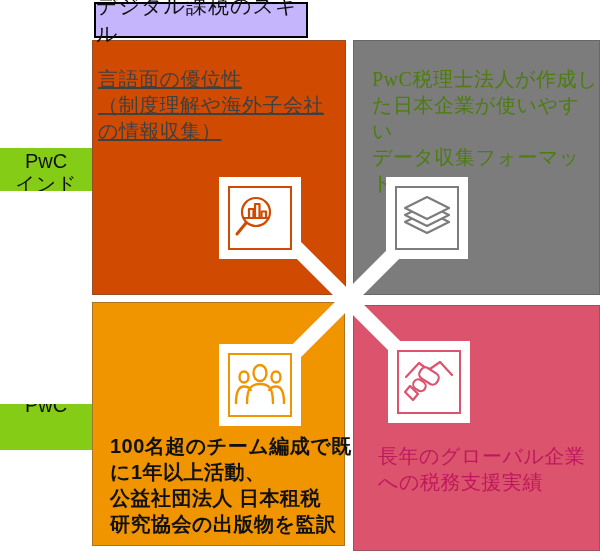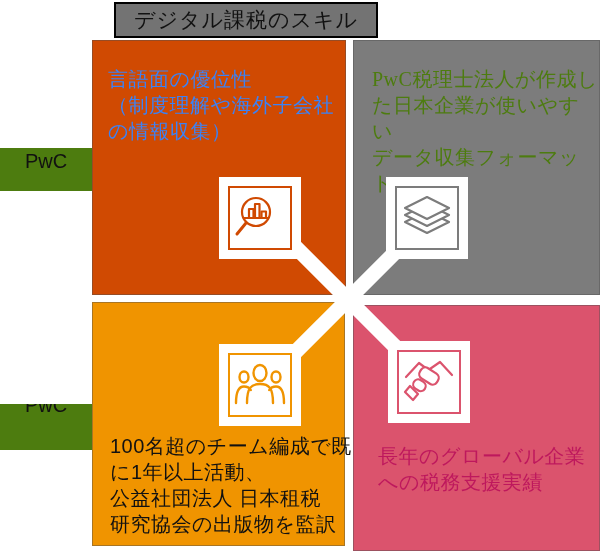--- a/index.html
+++ b/index.html
@@ -8,51 +8,51 @@
     font-family:"Liberation Sans","DejaVu Sans",sans-serif;overflow:hidden;
   }
   
   .quad{position:absolute;box-sizing:border-box;border:1px solid rgba(80,80,80,.45);}
   .q-tl{left:92px;top:40px;width:254px;height:255px;background:#D04A02;}
   .q-tr{left:353px;top:40px;width:247px;height:255px;background:#7C7C7C;}
   .q-bl{left:92px;top:302px;width:253px;height:244px;background:#F09400;}
   .q-br{left:353px;top:305px;width:247px;height:246px;background:#DB536D;}
   
   .qtext{position:absolute;font-size:20px;line-height:26px;white-space:pre-line;letter-spacing:0.5px;}
-  .t-tl{left:108px;top:66px;width:236px;color:#3b82f6;}
+  .t-tl{left:98px;top:66px;width:236px;color:#404040;text-decoration:underline;}
   .t-tr{left:372px;top:66px;width:226px;color:#4d7c0f;font-family:Liberation Serif, serif;}
-  .t-bl{left:110px;top:433px;width:242px;color:#111111;}
+  .t-bl{left:110px;top:433px;width:242px;color:#111111;font-weight:bold;}
   .t-br{left:378px;top:443px;width:214px;color:#be185d;}
   
   .band{position:absolute;left:223px;top:292px;width:250px;height:15px;background:#ffffff;}
   .band-a{transform:rotate(45deg);}
   .band-b{transform:rotate(-45deg);}
   
   .tile{position:absolute;width:82px;height:82px;background:#ffffff;
         display:flex;align-items:center;justify-content:center;}
   .tile-frame{position:absolute;inset:9px;border:2px solid;}
   .tile-tl{left:219px;top:177px;}
   .tile-tr{left:386px;top:177px;}
   .tile-bl{left:219px;top:344px;}
   .tile-br{left:388px;top:341px;}
   .fr-rust{border-color:#D04A02;}
   .fr-gray{border-color:#7C7C7C;}
   .fr-amber{border-color:#F09400;}
   .fr-pink{border-color:#DB536D;}
   .icon{position:relative;}
   
   .title-box{
-    position:absolute;left:94px;top:2px;width:264px;height:36px;
-    background:#737373;border:2px solid #000000;box-sizing:border-box;
+    position:absolute;left:94px;top:2px;width:214px;height:36px;
+    background:#c4b5fd;border:2px solid #000000;box-sizing:border-box;
     display:flex;align-items:center;justify-content:center;
-    font-size:21px;letter-spacing:1px;color:#111111;margin-left:20px;
+    font-size:21px;letter-spacing:1px;color:#111111;
   }
   
   .row-label{
-    position:absolute;left:0;width:92px;background:#4d7c0f;overflow:hidden;
+    position:absolute;left:0;width:92px;background:#84cc16;overflow:hidden;
     text-align:center;font-size:20px;line-height:23px;color:#111111;
   }
   .label-india{top:148px;height:43px;}
   .label-india .lbl-inner{padding-top:2px;}
   .label-zeirishi{top:404px;height:46px;}
   .label-zeirishi .lbl-inner{margin-top:-10px;}
 </style>
 </head>
 <body>
 
@@ -123,20 +123,21 @@
     </svg>
   </div>
 
   <div class="title-box">
     <span>デジタル課税のスキル</span>
   </div>
 
   <div class="row-label label-india">
     <div class="lbl-inner">
       <div>PwC</div>
+      <div>インド</div>
     </div>
   </div>
   <div class="row-label label-zeirishi">
     <div class="lbl-inner">
       <div>PwC</div>
     </div>
   </div>
 
 </div>
 

